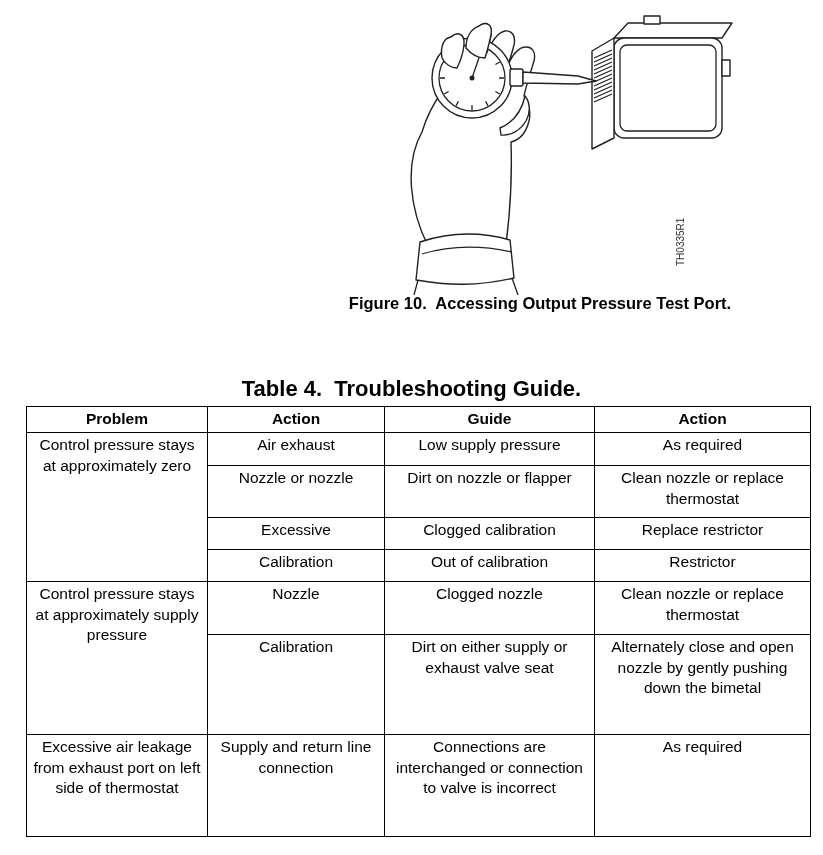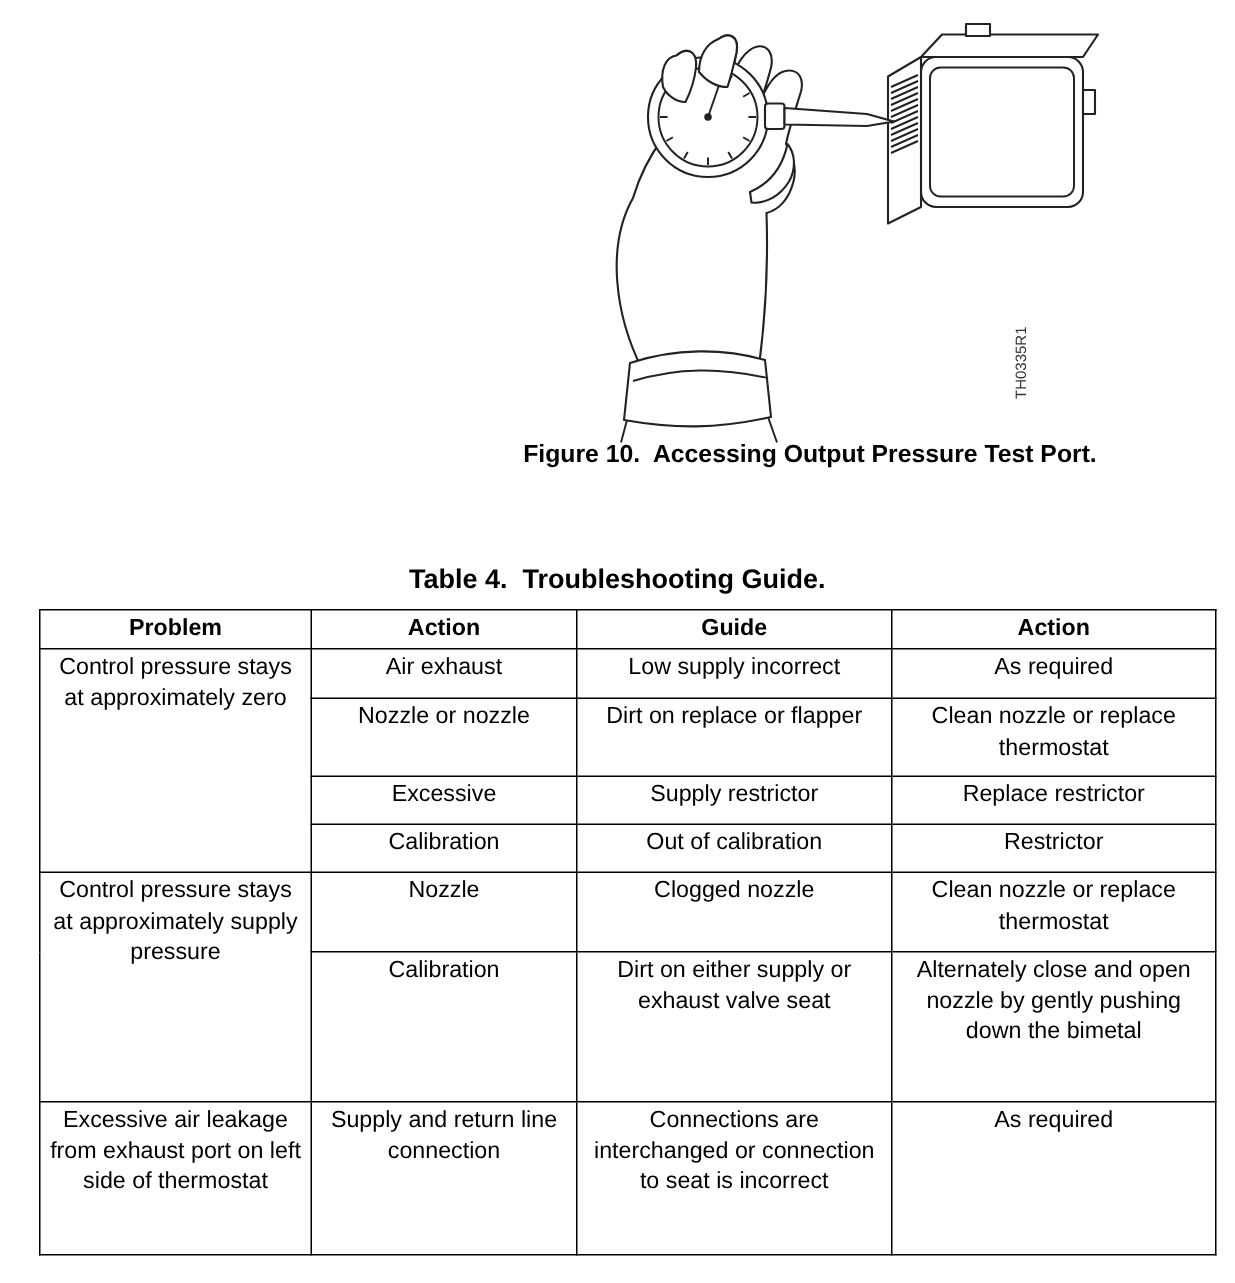--- a/index.html
+++ b/index.html
@@ -15,21 +15,21 @@
     position:absolute; top:6px; left:362px;
     width:400px; height:292px;
   }
   .figure-caption {
     position:absolute; top:294px; left:250px; width:580px;
     text-align:center; font-weight:bold; font-size:16.5px;
     white-space:pre-wrap;
   }
   .table-title {
     position:absolute; top:376px; left:0; width:823px;
-    text-align:center; font-weight:bold; font-size:18px;
+    text-align:center; font-weight:bold; font-size:22px;
     white-space:pre-wrap;
   }
   table.ts {
     position:absolute; top:406px; left:26px;
     width:784px; border-collapse:collapse; table-layout:fixed;
     font-size:15.5px;
   }
   table.ts th, table.ts td {
     border:1.6px solid #000;
     text-align:center; vertical-align:top;
@@ -105,31 +105,31 @@
         <th>Problem</th>
         <th>Action</th>
         <th>Guide</th>
         <th>Action</th>
       </tr>
     </thead>
     <tbody>
       <tr style="height:33px">
         <td rowspan="4">Control pressure stays at approximately zero</td>
         <td>Air exhaust</td>
-        <td>Low supply incorrect</td>
+        <td>Low supply pressure</td>
         <td>As required</td>
       </tr>
       <tr style="height:52px">
         <td>Nozzle or nozzle</td>
-        <td>Dirt on replace or flapper</td>
+        <td>Dirt on nozzle or flapper</td>
         <td>Clean nozzle or replace thermostat</td>
       </tr>
       <tr style="height:32px">
         <td>Excessive</td>
-        <td>Supply restrictor</td>
+        <td>Clogged calibration</td>
         <td>Replace restrictor</td>
       </tr>
       <tr style="height:32px">
         <td>Calibration</td>
         <td>Out of calibration</td>
         <td>Restrictor</td>
       </tr>
       <tr style="height:53px">
         <td rowspan="2">Control pressure stays at approximately supply pressure</td>
         <td>Nozzle</td>
@@ -137,19 +137,19 @@
         <td>Clean nozzle or replace thermostat</td>
       </tr>
       <tr style="height:100px">
         <td>Calibration</td>
         <td>Dirt on either supply or exhaust valve seat</td>
         <td>Alternately close and open nozzle by gently pushing down the bimetal</td>
       </tr>
       <tr style="height:102px">
         <td>Excessive air leakage from exhaust port on left side of thermostat</td>
         <td>Supply and return line connection</td>
-        <td>Connections are interchanged or connection to seat is incorrect</td>
+        <td>Connections are interchanged or connection to valve is incorrect</td>
         <td>As required</td>
       </tr>
     </tbody>
   </table>
 
 </div>
 
 </body></html>

